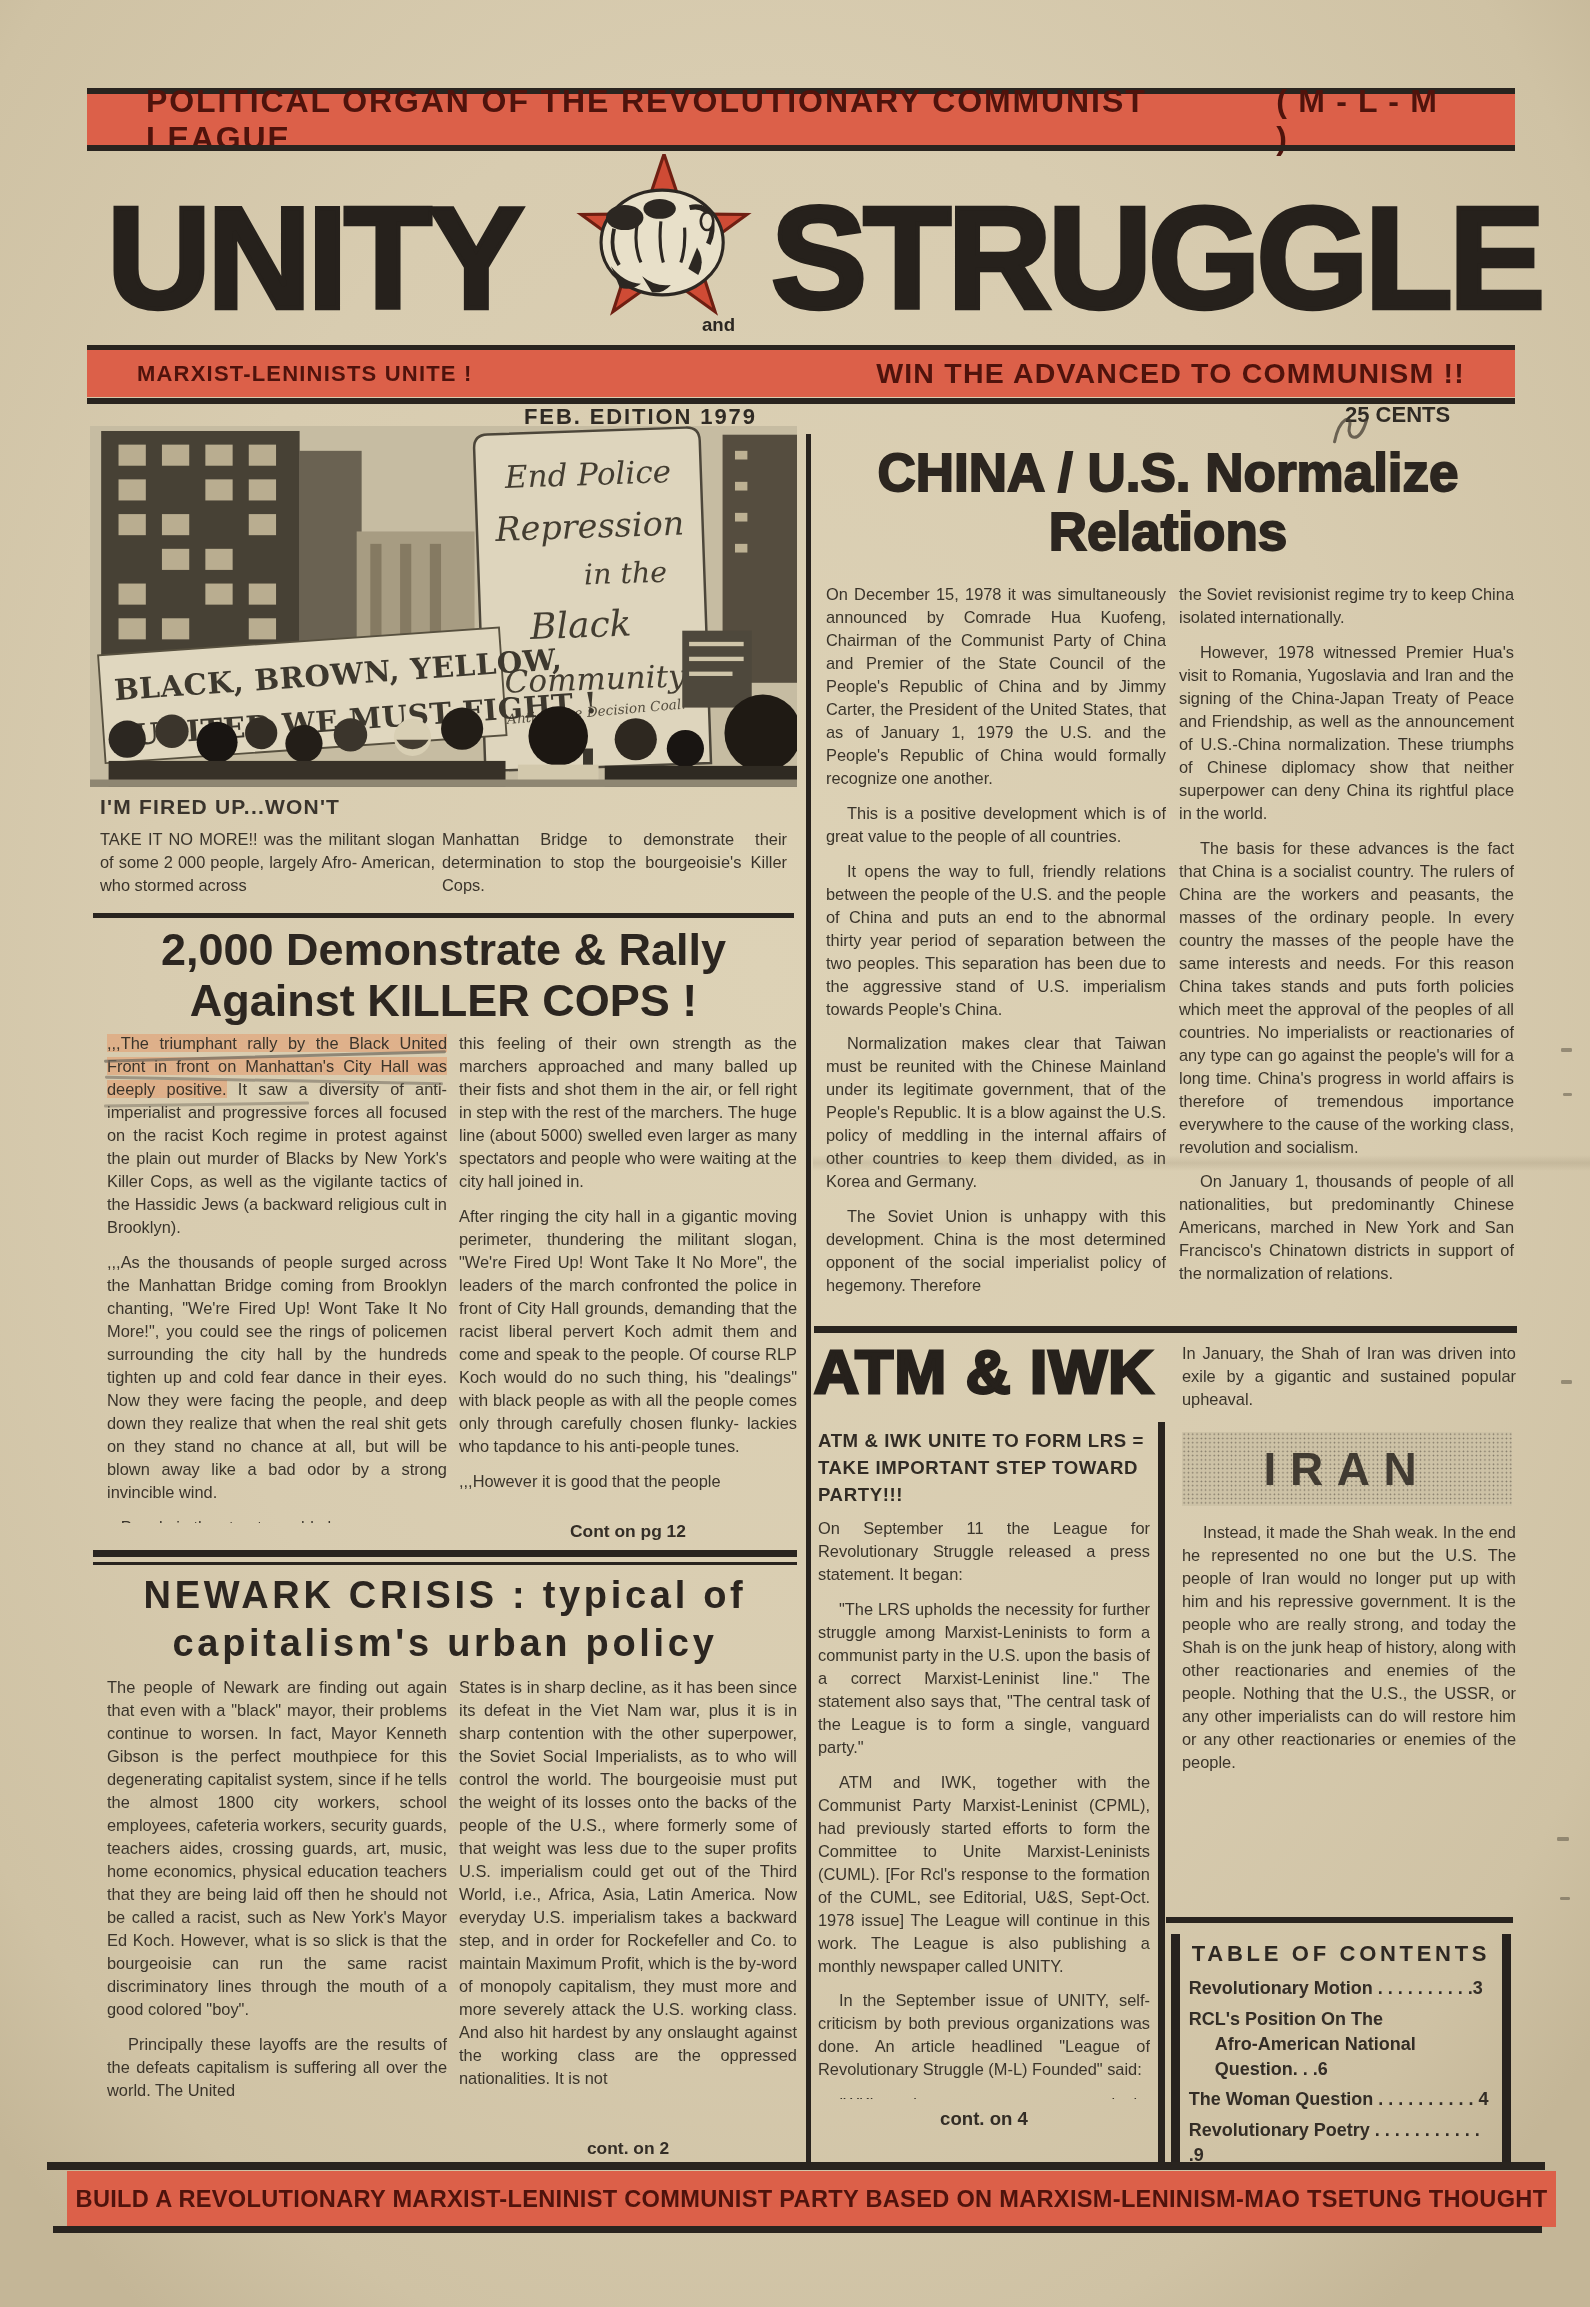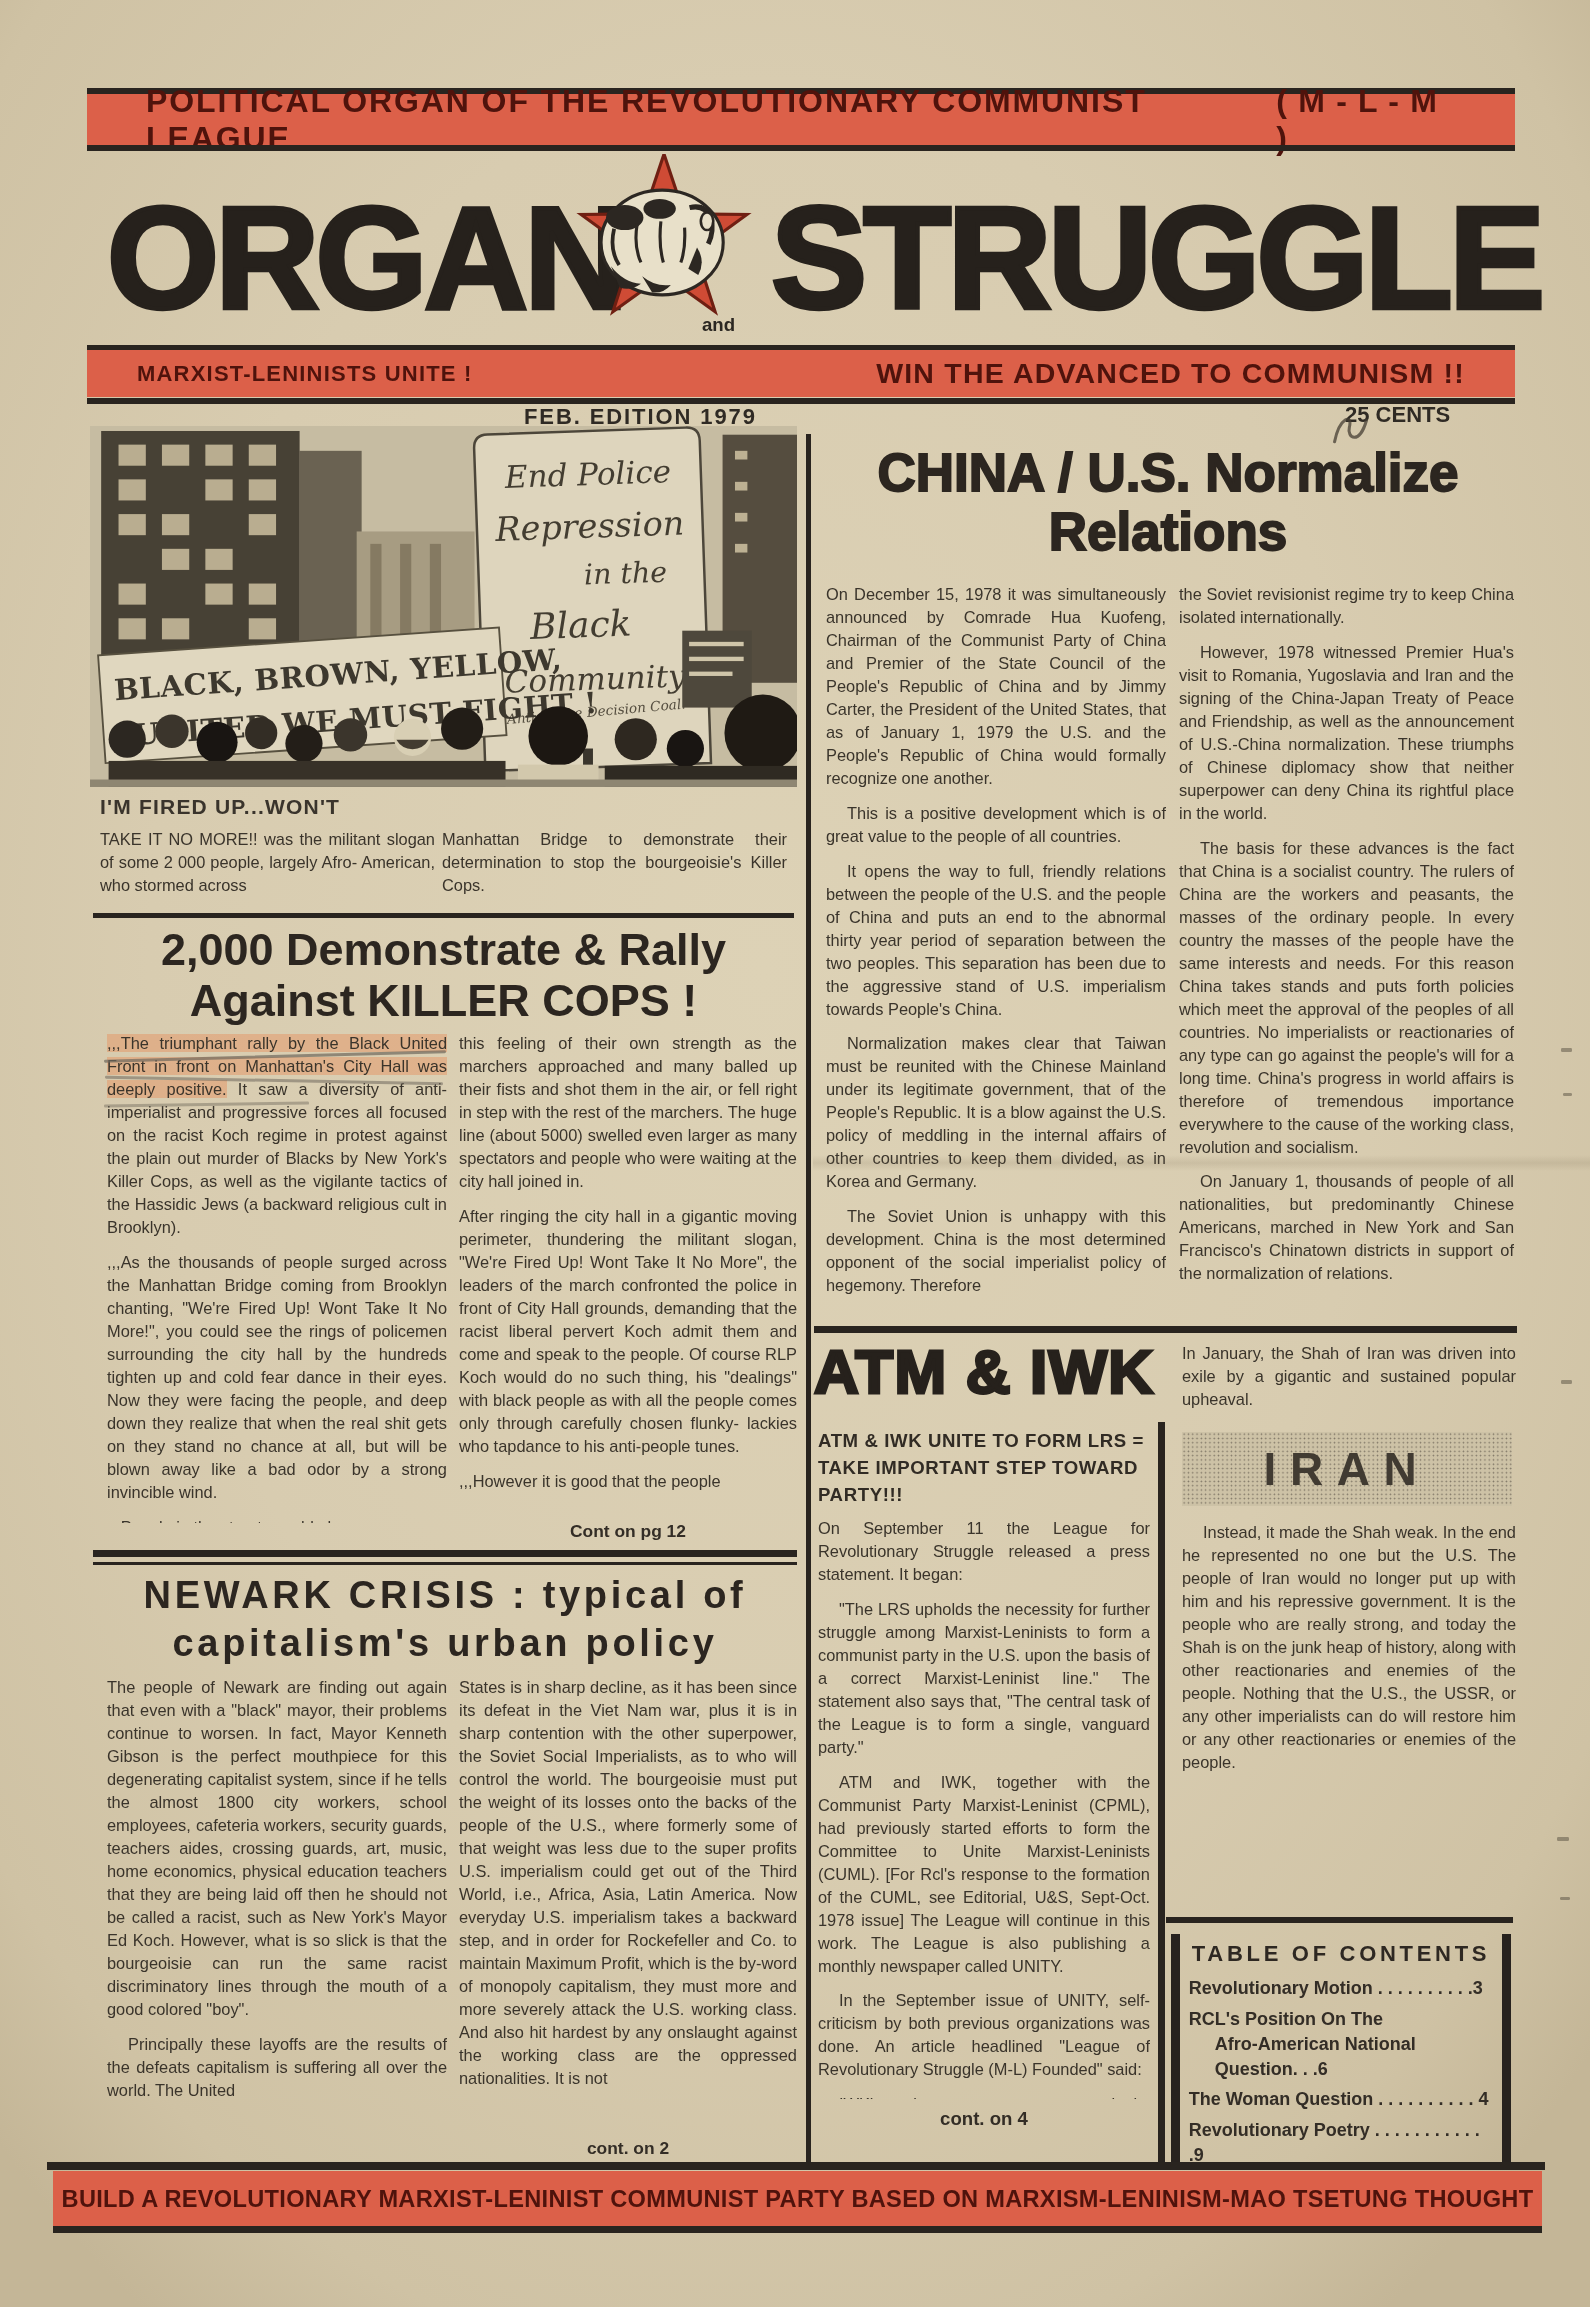--- a/index.html
+++ b/index.html
@@ -36,21 +36,21 @@
 
 <div id="page">
 
   <div class="rule" style="left:87px;top:88px;width:1428px;height:6.2px;"></div>
   <div class="redband" style="left:87px;top:94px;width:1428px;height:51px;display:flex;align-items:center;justify-content:space-between;padding:0 59px;box-sizing:border-box;">
     <span class="band-txt" style="font-size:32px;letter-spacing:1.9px;">POLITICAL ORGAN OF THE REVOLUTIONARY COMMUNIST LEAGUE</span>
     <span class="band-txt" style="font-size:32px;letter-spacing:1.2px;">( M - L - M )</span>
   </div>
   <div class="rule" style="left:87px;top:145px;width:1428px;height:6.2px;"></div>
 
-  <div class="mast-word" style="left:107px;top:187px;">ORGAN</div>
+  <div class="mast-word" style="left:107px;top:187px;">UNITY</div>
   <div class="mast-word" style="left:771px;top:187px;">STRUGGLE</div>
 
   <svg class="abs" style="left:566px;top:154px;" width="196" height="187" viewBox="0 0 310 300">
     <polygon points="155,0 187,96 288,97 206,157 237,253 155,194 73,253 104,157 22,97 123,96" fill="#cf4b35" stroke="#6f1f12" stroke-width="5"></polygon>
     <ellipse cx="152" cy="142" rx="98" ry="84" fill="#e8e0c9" stroke="#2c2722" stroke-width="5"></ellipse>
     <ellipse cx="92" cy="102" rx="30" ry="20" fill="#2c2722"></ellipse>
     <ellipse cx="148" cy="88" rx="26" ry="16" fill="#2c2722"></ellipse>
     <path d="M196,86 q26,-6 34,18 q6,20 -4,40" fill="none" stroke="#2c2722" stroke-width="8"></path>
     <path d="M75,120 q-8,34 8,58" fill="none" stroke="#2c2722" stroke-width="6"></path>
     <path d="M112,112 q-6,36 6,62" fill="none" stroke="#2c2722" stroke-width="5"></path>
@@ -250,21 +250,21 @@
     <div class="toc-entry">
       <div>The Woman Question . . . . . . . . . .  4</div>
     </div>
     <div class="toc-entry">
       <div>Revolutionary Poetry . . . . . . . . . . . .9</div>
     </div>
 
   </div>
 
   <div class="rule" style="left:47px;top:2162px;width:1498px;height:8px;"></div>
-  <div class="redband" style="left:53px;top:2171px;width:1489px;height:56px;display:flex;align-items:center;justify-content:center;">
+  <div class="redband" style="left:67px;top:2171px;width:1489px;height:56px;display:flex;align-items:center;justify-content:center;">
     <span class="band-txt" style="font-size:23.6px;letter-spacing:0.3px;">BUILD A REVOLUTIONARY MARXIST-LENINIST COMMUNIST PARTY BASED ON MARXISM-LENINISM-MAO TSETUNG THOUGHT</span>
   </div>
   <div class="rule" style="left:53px;top:2226px;width:1489px;height:7.4px;"></div>
 
   <div class="tickmark" style="left:1561px;top:1048px;width:11px;height:3.7px;"></div>
   <div class="tickmark" style="left:1563px;top:1093px;width:8.7px;height:3.1px;"></div>
   <div class="tickmark" style="left:1561px;top:1380px;width:11px;height:3.7px;"></div>
   <div class="tickmark" style="left:1557px;top:1837px;width:12.4px;height:3.7px;"></div>
   <div class="tickmark" style="left:1560px;top:1897px;width:10px;height:3.1px;"></div>
 

